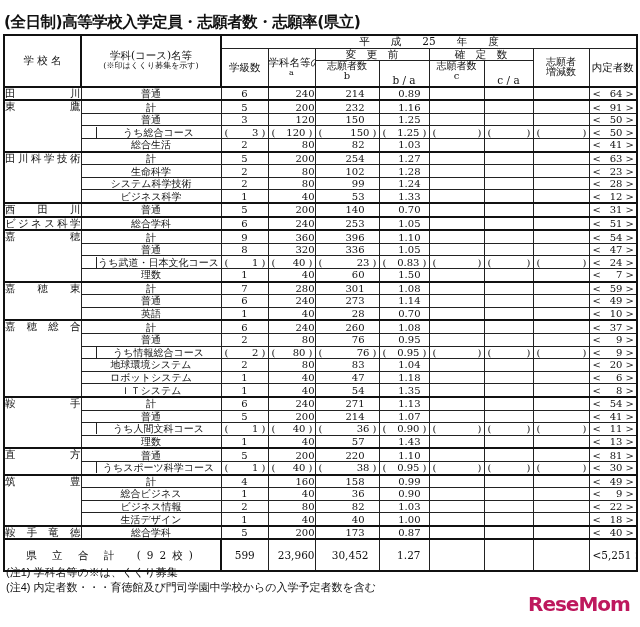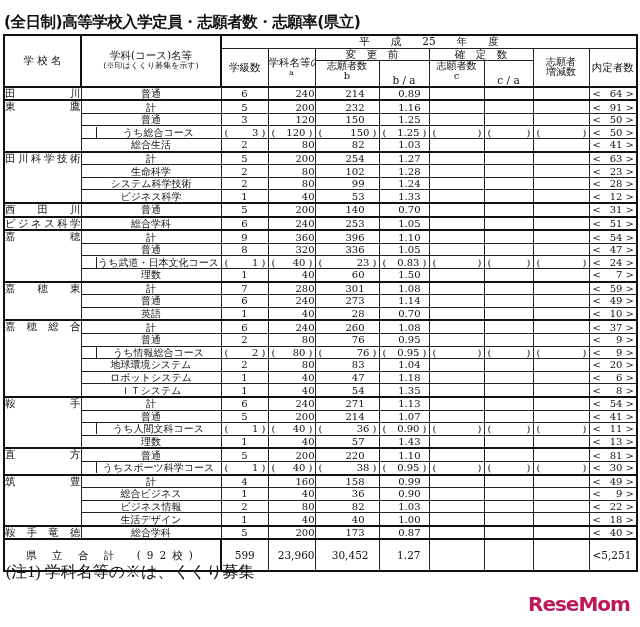--- a/index.html
+++ b/index.html
@@ -19,22 +19,22 @@
   td.school { text-align: justify; text-align-last: justify; padding: 0 3px; vertical-align: top;
               border-right: 2px solid #111; font-size: 10.5px; }
   td.course { text-align: center; border-right: 2px solid #111; }
   td.sub { position: relative; }
   td.sub .inbox { display: block; margin-left: 14px; border-left: 1px solid #222; text-align: center; }
   .paren { display: flex; justify-content: space-between; padding: 0 2px 0 3px; }
   .angle { display: flex; justify-content: space-between; padding: 0 2px 0 3px; }
   tr.schoolstart td { border-top: 2px solid #111; }
   tr.total td { height: 30px; font-size: 10.5px; border-top: 2px solid #111; }
   tr.total td.totlabel { text-align: center; letter-spacing: 6px; border-right: 2px solid #111; }
-  .notes { position: absolute; left: 6px; top: 565px; font-size: 16px; line-height: 14.5px;
-           white-space: nowrap; font-family: Liberation Serif, serif; }
+  .notes { position: absolute; left: 6px; top: 565px; font-size: 11px; line-height: 14.5px;
+           white-space: nowrap; font-family: Liberation Sans, sans-serif; }
   .watermark { position: absolute; left: 528px; top: 592px; font-family: "DejaVu Sans", sans-serif;
                font-weight: bold; font-size: 20px; color: #be185d; letter-spacing: -1px; }
 </style>
 </head>
 <body>
 
 <div class="title">(全日制)高等学校入学定員・志願者数・志願率(県立)</div>
 
 <table class="main">
   <colgroup>
@@ -854,15 +854,16 @@
             <span>&lt;</span>
             <span><span>5,251</span> <span>&gt;</span></span>
           </div>
         </td>
       </tr>
     </tbody>
 </table>
 
 <div class="notes">
   <div>(注1) 学科名等の※は、くくり募集</div>
+  <div>(注4) 内定者数・・・育徳館及び門司学園中学校からの入学予定者数を含む</div>
 </div>
 
 <div class="watermark">ReseMom</div>
 
 </body></html>

